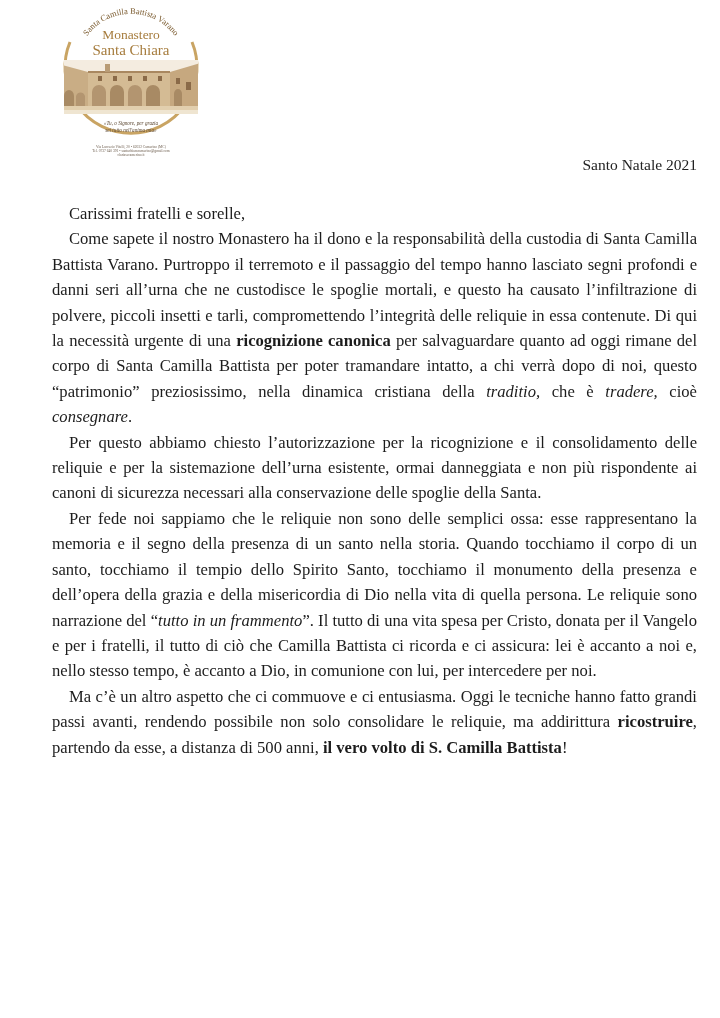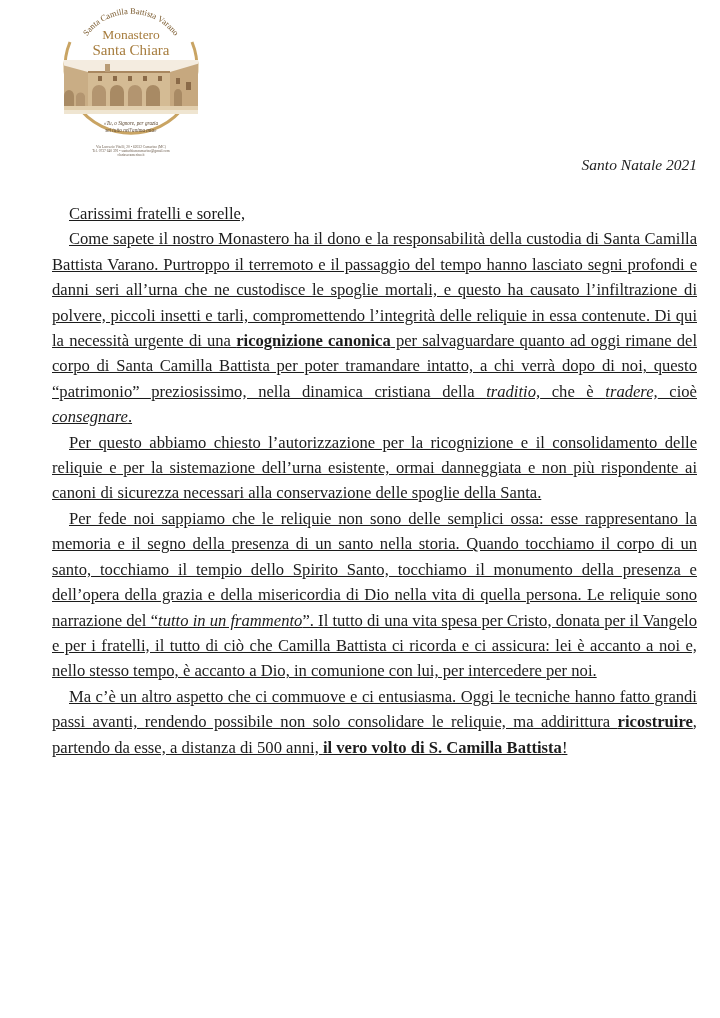--- a/index.html
+++ b/index.html
@@ -41,34 +41,32 @@
     .logo .addr {
       font-family: "Liberation Serif", serif;
       font-size: 3.6px;
       fill: #6a5a4a;
     }
     .date {
       position: absolute;
       top: 156px;
       right: 23px;
       font-family: "Liberation Serif", serif;
-      font-style: italic;
       font-size: 15.5px;
       color: #222;
     }
     .letter {
       position: absolute;
       left: 52px;
       top: 201px;
       width: 645px;
       font-family: "Liberation Serif", serif;
       font-size: 16.6px;
       line-height: 25.4px;
       color: #1c1c1c;
-      text-decoration: underline;
     }
     .letter p {
       margin: 0;
       text-indent: 17px;
       text-align: justify;
       hyphens: none;
     }
     .letter p.salutation {
       text-align: left;
     }

